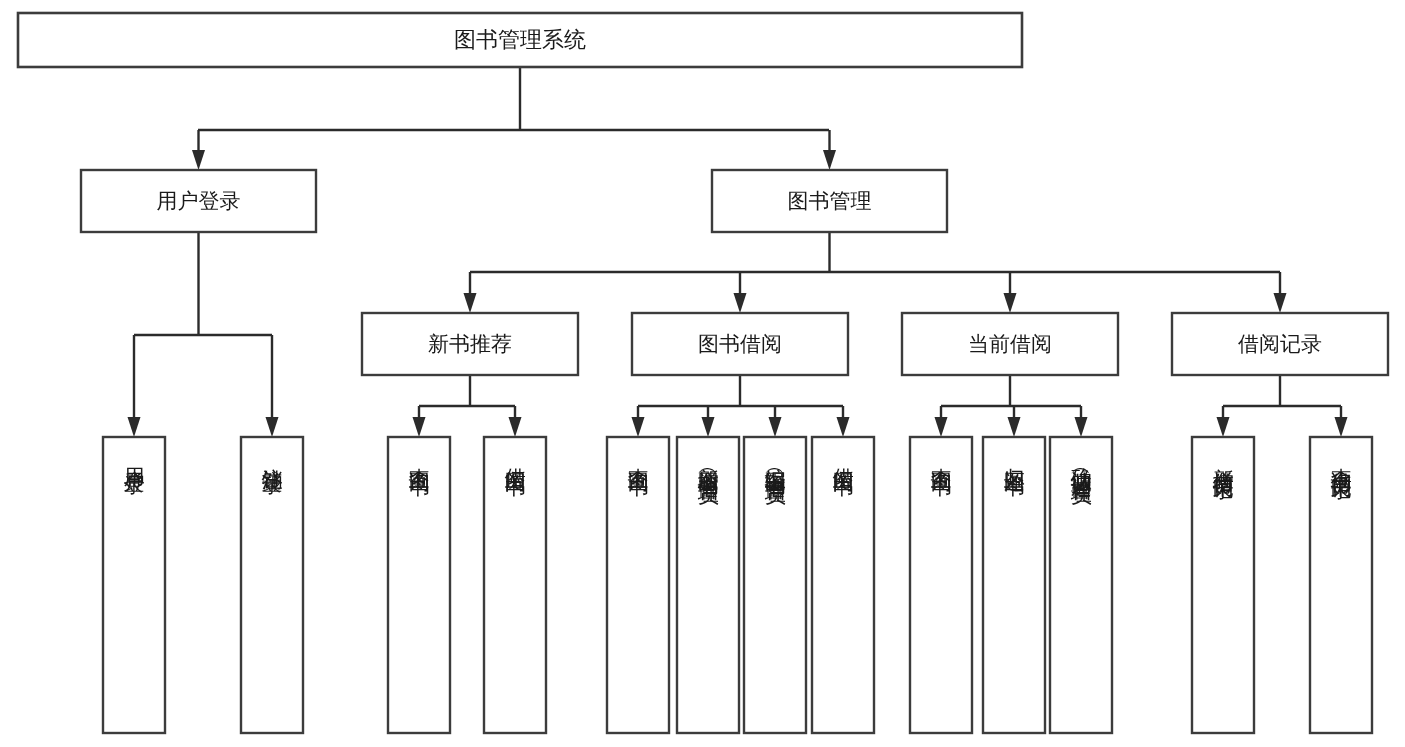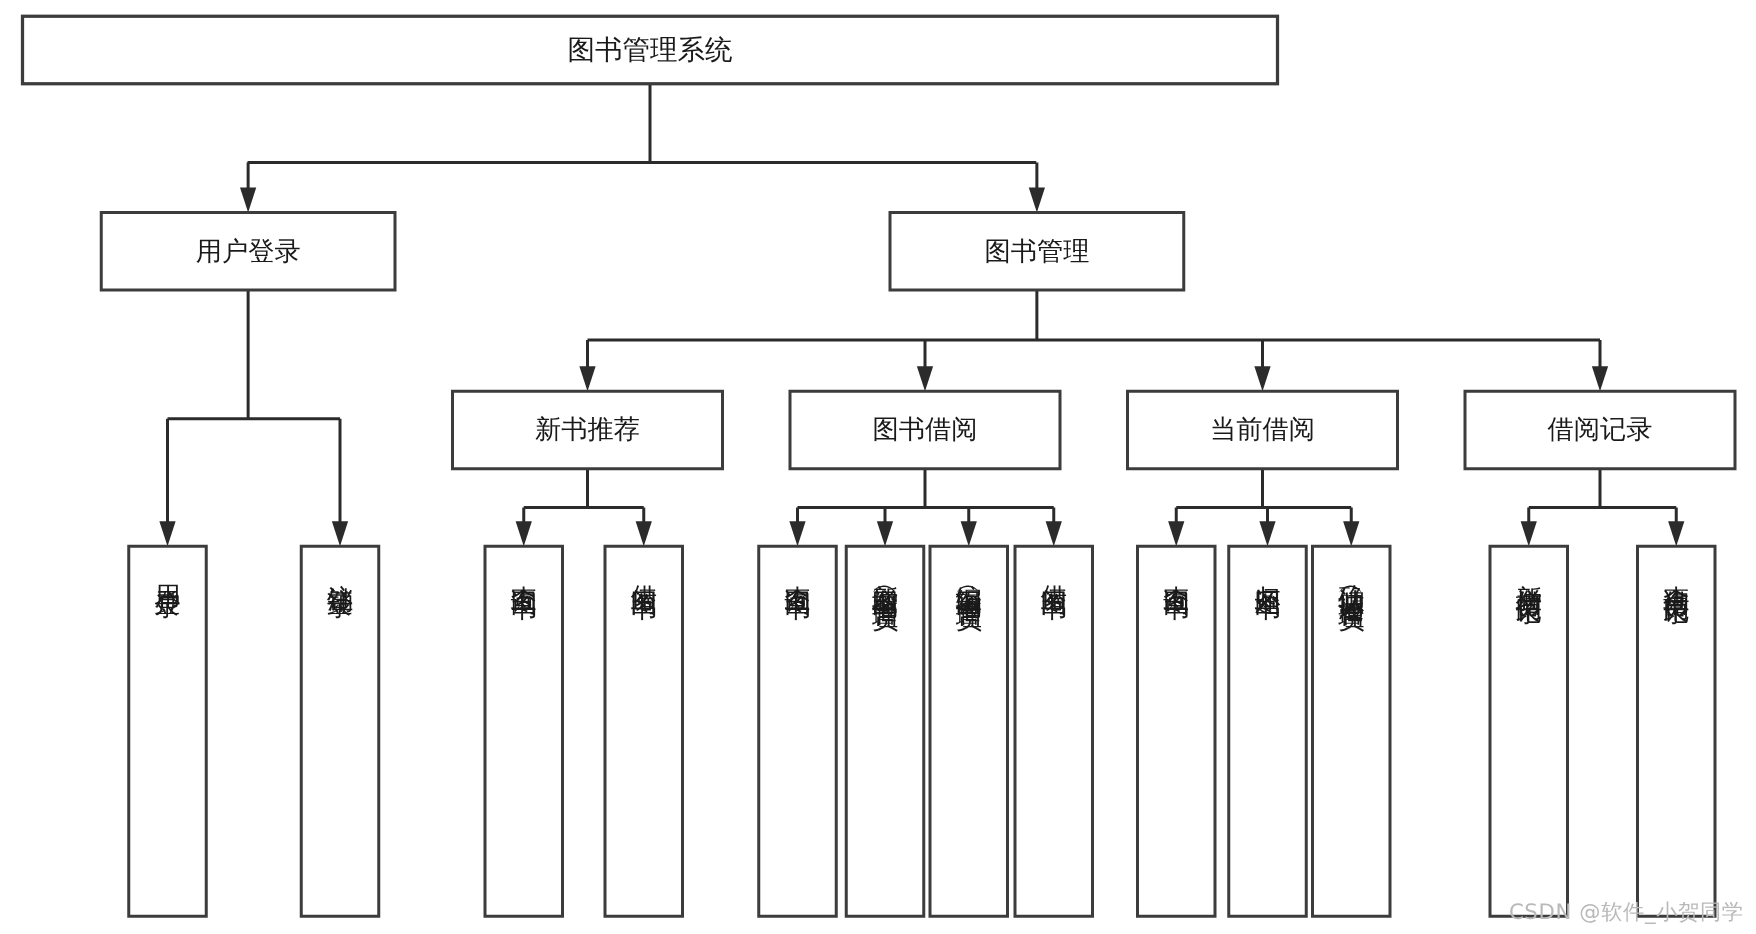--- a/index.html
+++ b/index.html
@@ -251,15 +251,14 @@
         <div class="vertical-label">确认归还（管理员）</div>
       </div>
       <div class="vertical-label-wrap" style="left: 1192px; top: 451px; width: 62px; height: 276px;">
         <div class="vertical-label">新增借阅记录</div>
       </div>
       <div class="vertical-label-wrap" style="left: 1310px; top: 451px; width: 62px; height: 276px;">
         <div class="vertical-label">查询借阅记录</div>
       </div>
     </div>
 
-  <div class="watermark">CSDN @软件_小贺同学</div>
 
 </div>
 
 </body></html>

